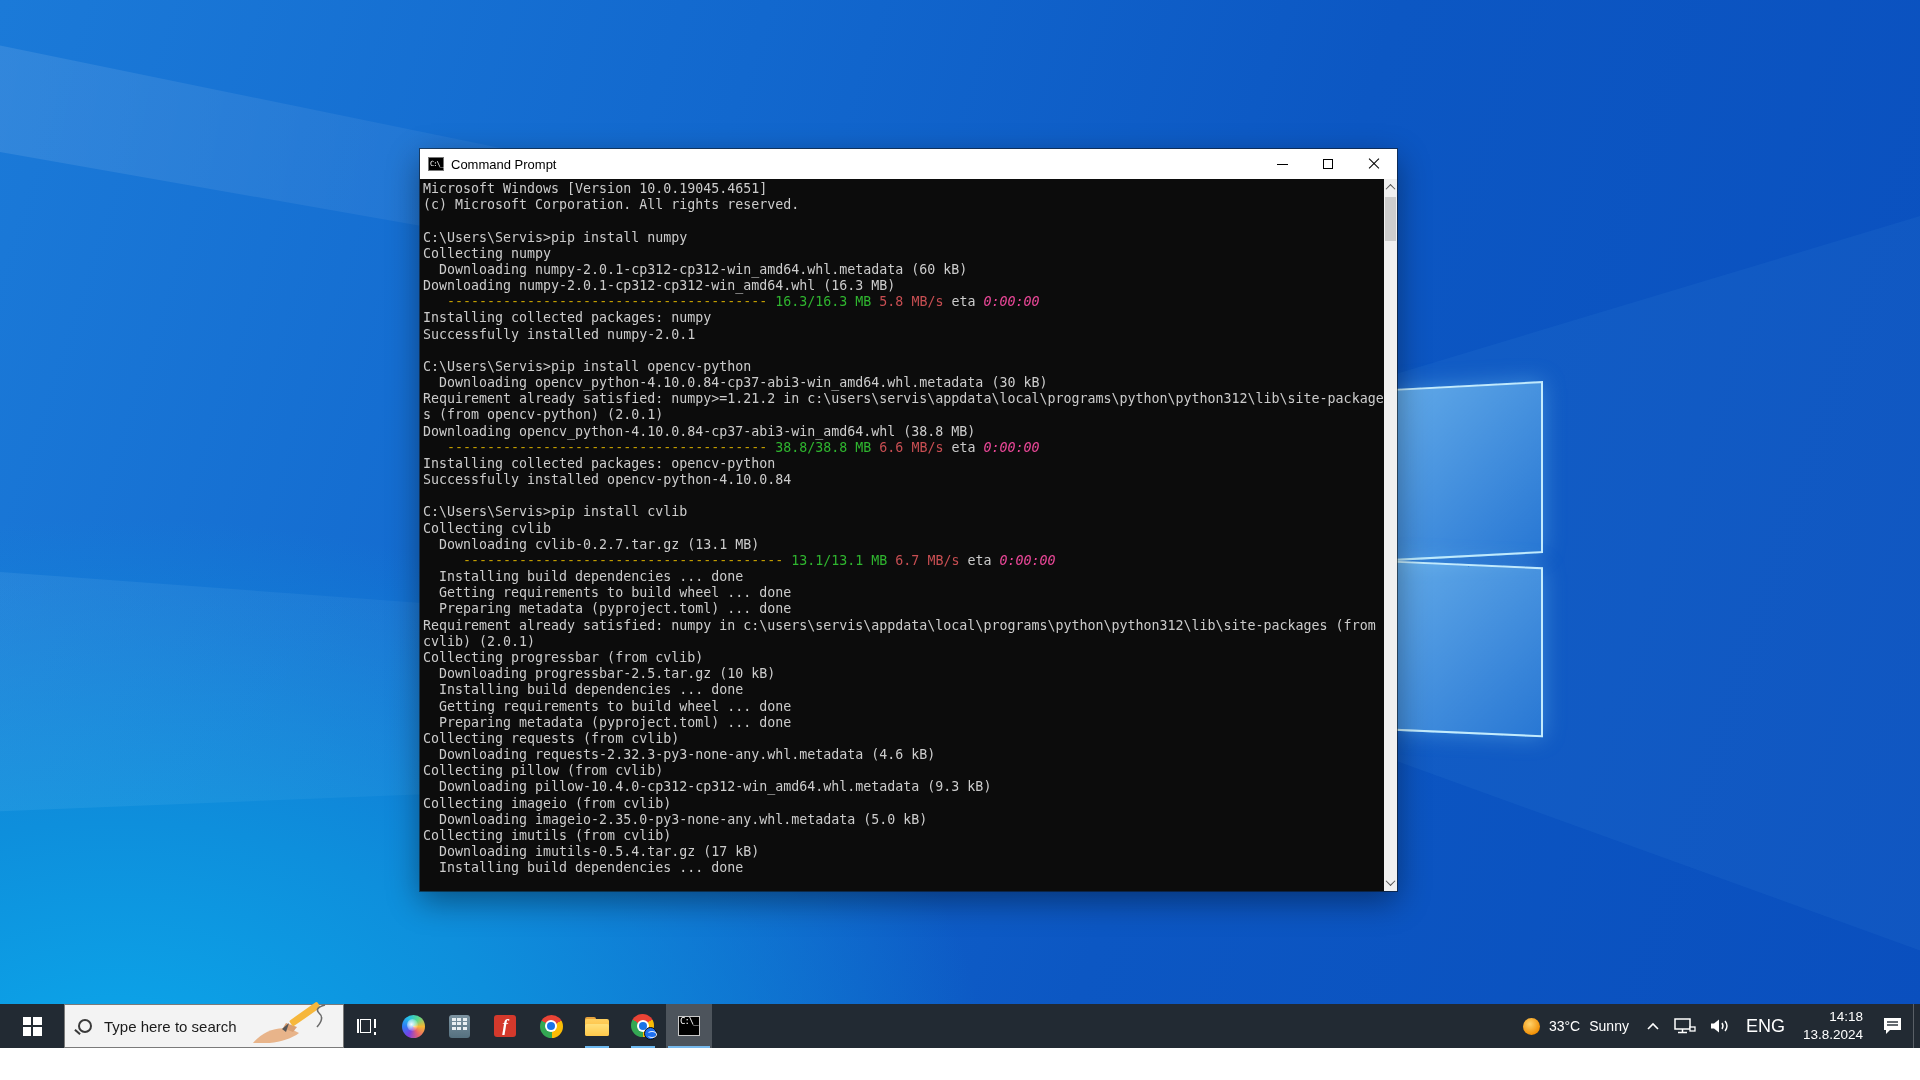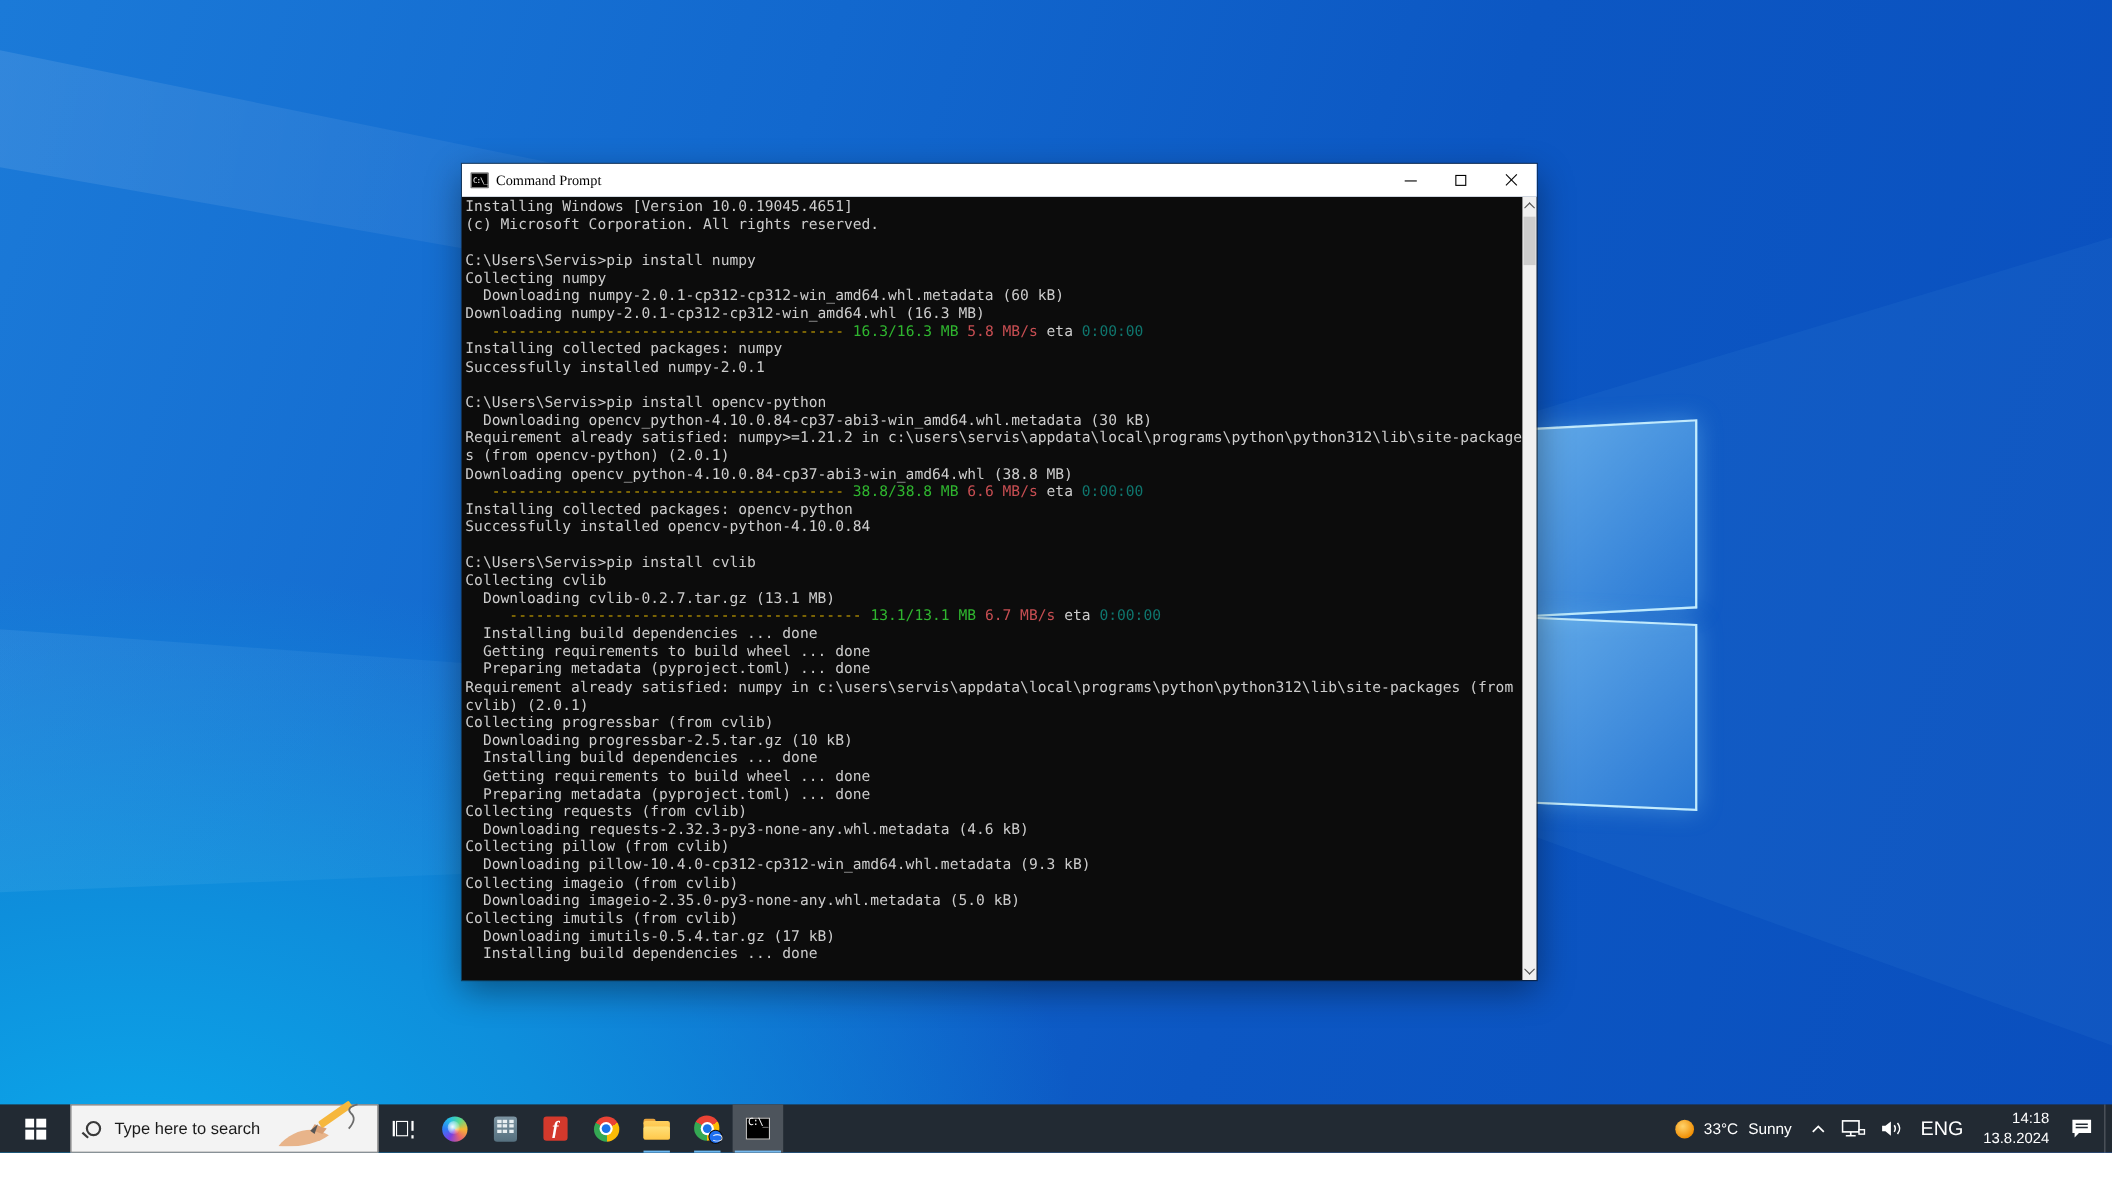--- a/index.html
+++ b/index.html
@@ -31,36 +31,36 @@
   .pane-bottom { top:564px; height:170px; transform:skewY(2.5deg); }
 
   
   .cmd-window { position:absolute; left:420px; top:149px; width:977px; height:742px;
     box-shadow:0 10px 30px rgba(0,0,0,0.40), 0 0 0 1px rgba(20,20,20,0.55); }
   .titlebar { height:30px; background:#FFFFFF; display:flex; align-items:center; position:relative; }
   .titlebar-icon { width:16px; height:14px; margin-left:8px; background:#000; border:1px solid #777;
     position:relative; flex:0 0 auto; }
   .titlebar-icon span { position:absolute; left:1px; top:0px; color:#fff; font-family:"DejaVu Sans Mono", monospace;
     font-size:7px; line-height:12px; letter-spacing:-1px; }
-  .titlebar-title { font-size:13px; color:#000; margin-left:7px;font-family:Liberation Serif, serif; }
+  .titlebar-title { font-size:13px; color:#000; margin-left:7px; }
   .win-controls { position:absolute; right:0; top:0; height:30px; display:flex; }
   .win-btn { width:46px; height:30px; display:flex; align-items:center; justify-content:center; }
   .glyph-min { width:11px; height:1px; background:#000; }
   .glyph-max { width:10px; height:10px; border:1px solid #000; }
   .glyph-close { position:relative; width:12px; height:12px; }
   .glyph-close::before, .glyph-close::after { content:""; position:absolute; left:-1px; top:5px; width:14px; height:1px; background:#000; }
   .glyph-close::before { transform:rotate(45deg); }
   .glyph-close::after { transform:rotate(-45deg); }
 
   .console { position:relative; height:712px; background:#0C0C0C; overflow:hidden; }
   .lines { padding:2px 16px 0 3px; font-family:"DejaVu Sans Mono", monospace;
     font-size:13.3px; }
   .cline { height:16.18px; line-height:16.18px; white-space:pre; }
   .c-d { color:#CCCCCC; } .c-y { color:#C19C00; } .c-g { color:#2FB52F; }
-  .c-r { color:#C74E52; } .c-b { color:#0f766e; }
+  .c-r { color:#C74E52; } .c-b { color:#ec4899;font-style:italic; }
 
   .scrollbar { position:absolute; right:0; top:0; bottom:0; width:13px; background:#F0F0F0; }
   .sb-arrow { position:absolute; left:0; width:13px; height:15px; display:flex; align-items:center; justify-content:center; }
   .sb-up { top:1px; } .sb-down { bottom:1px; }
   .chev { width:7px; height:7px; border-left:1.6px solid #555; border-top:1.6px solid #555; }
   .sb-up .chev { transform:rotate(45deg) translate(1px,1px); }
   .sb-down .chev { transform:rotate(225deg) translate(1px,1px); }
   .sb-thumb { position:absolute; left:1px; top:18px; width:11px; height:44px; background:#CDCDCD; }
 
   
@@ -160,21 +160,21 @@
         <div class="win-btn">
             <span class="glyph-max"></span>
           </div>
         <div class="win-btn">
             <span class="glyph-close"></span>
           </div>
       </div>
     </div>
     <div class="console">
       <div class="lines">
-          <div class="cline"><span class="c-d">Installing Windows [Version 10.0.19045.4651]</span></div>
+          <div class="cline"><span class="c-d">Microsoft Windows [Version 10.0.19045.4651]</span></div>
           <div class="cline"><span class="c-d">(c) Microsoft Corporation. All rights reserved.</span></div>
           <div class="cline"><span class="c-d"></span></div>
           <div class="cline"><span class="c-d">C:\Users\Servis&gt;pip install numpy</span></div>
           <div class="cline"><span class="c-d">Collecting numpy</span></div>
           <div class="cline"><span class="c-d">  Downloading numpy-2.0.1-cp312-cp312-win_amd64.whl.metadata (60 kB)</span></div>
           <div class="cline"><span class="c-d">Downloading numpy-2.0.1-cp312-cp312-win_amd64.whl (16.3 MB)</span></div>
           <div class="cline"><span class="c-d">   </span><span class="c-y">----------------------------------------</span><span class="c-d"> </span><span class="c-g">16.3/16.3 MB</span><span class="c-d"> </span><span class="c-r">5.8 MB/s</span><span class="c-d"> eta </span><span class="c-b">0:00:00</span></div>
           <div class="cline"><span class="c-d">Installing collected packages: numpy</span></div>
           <div class="cline"><span class="c-d">Successfully installed numpy-2.0.1</span></div>
           <div class="cline"><span class="c-d"></span></div>

